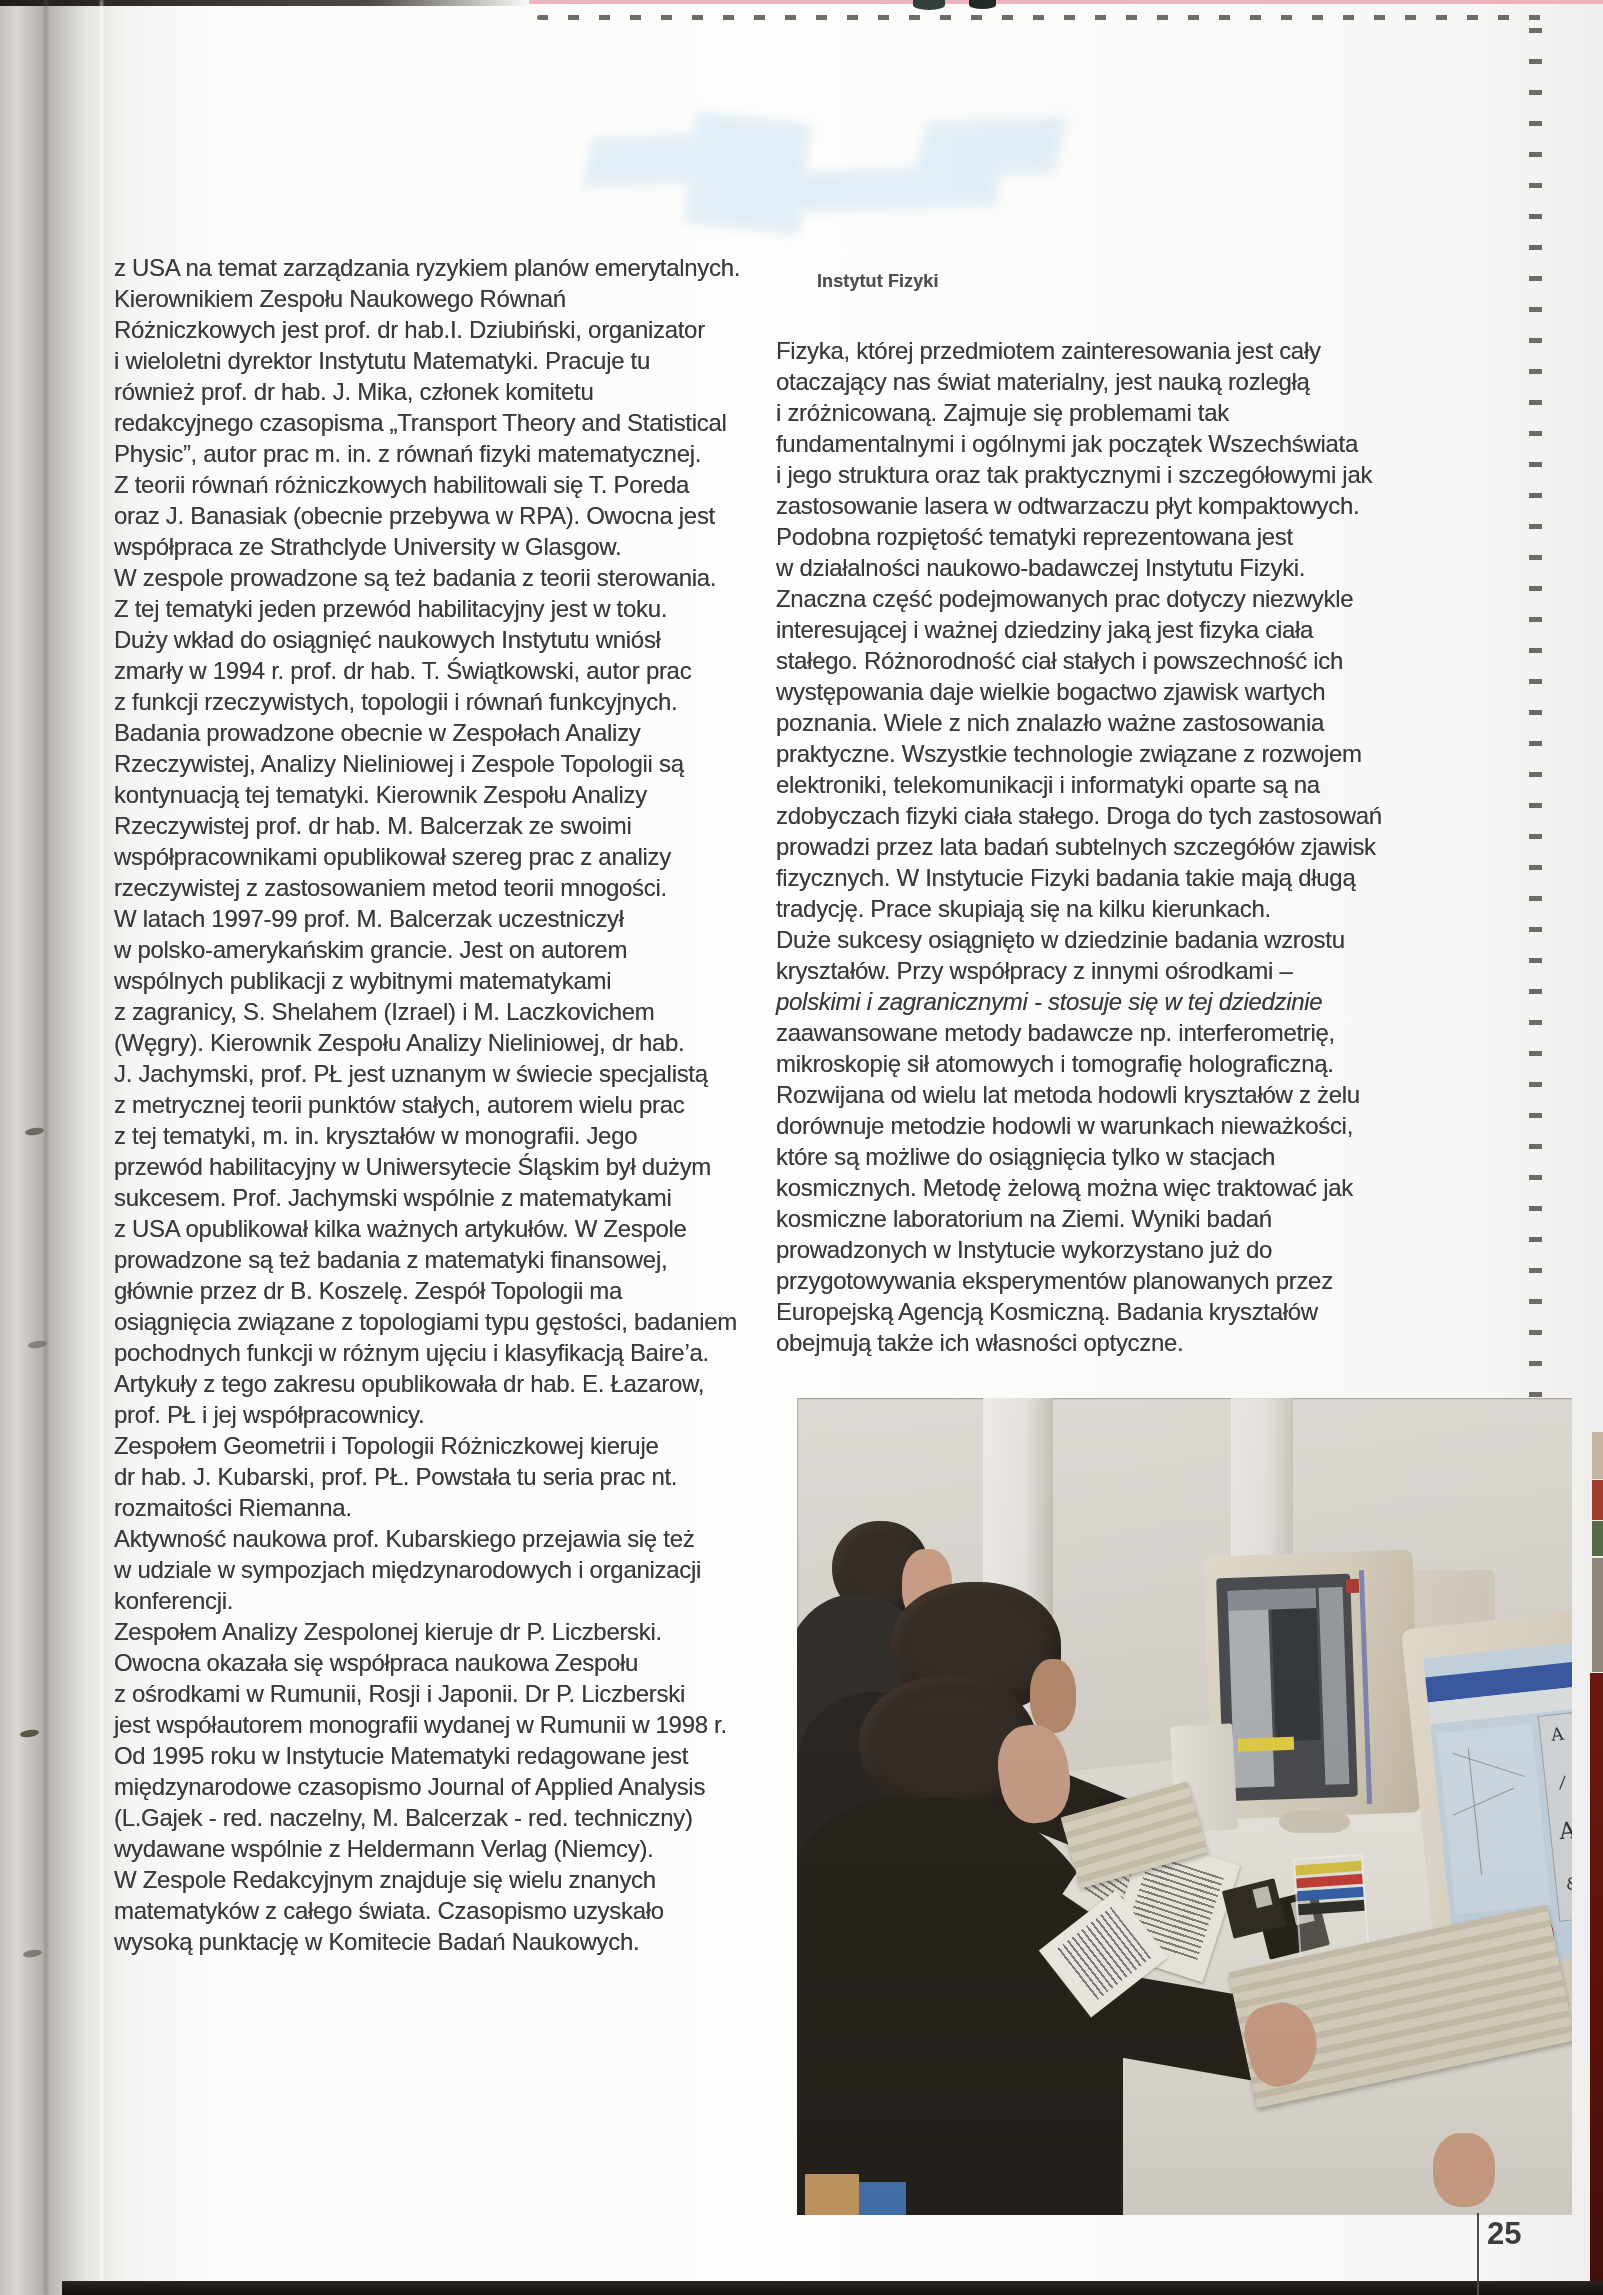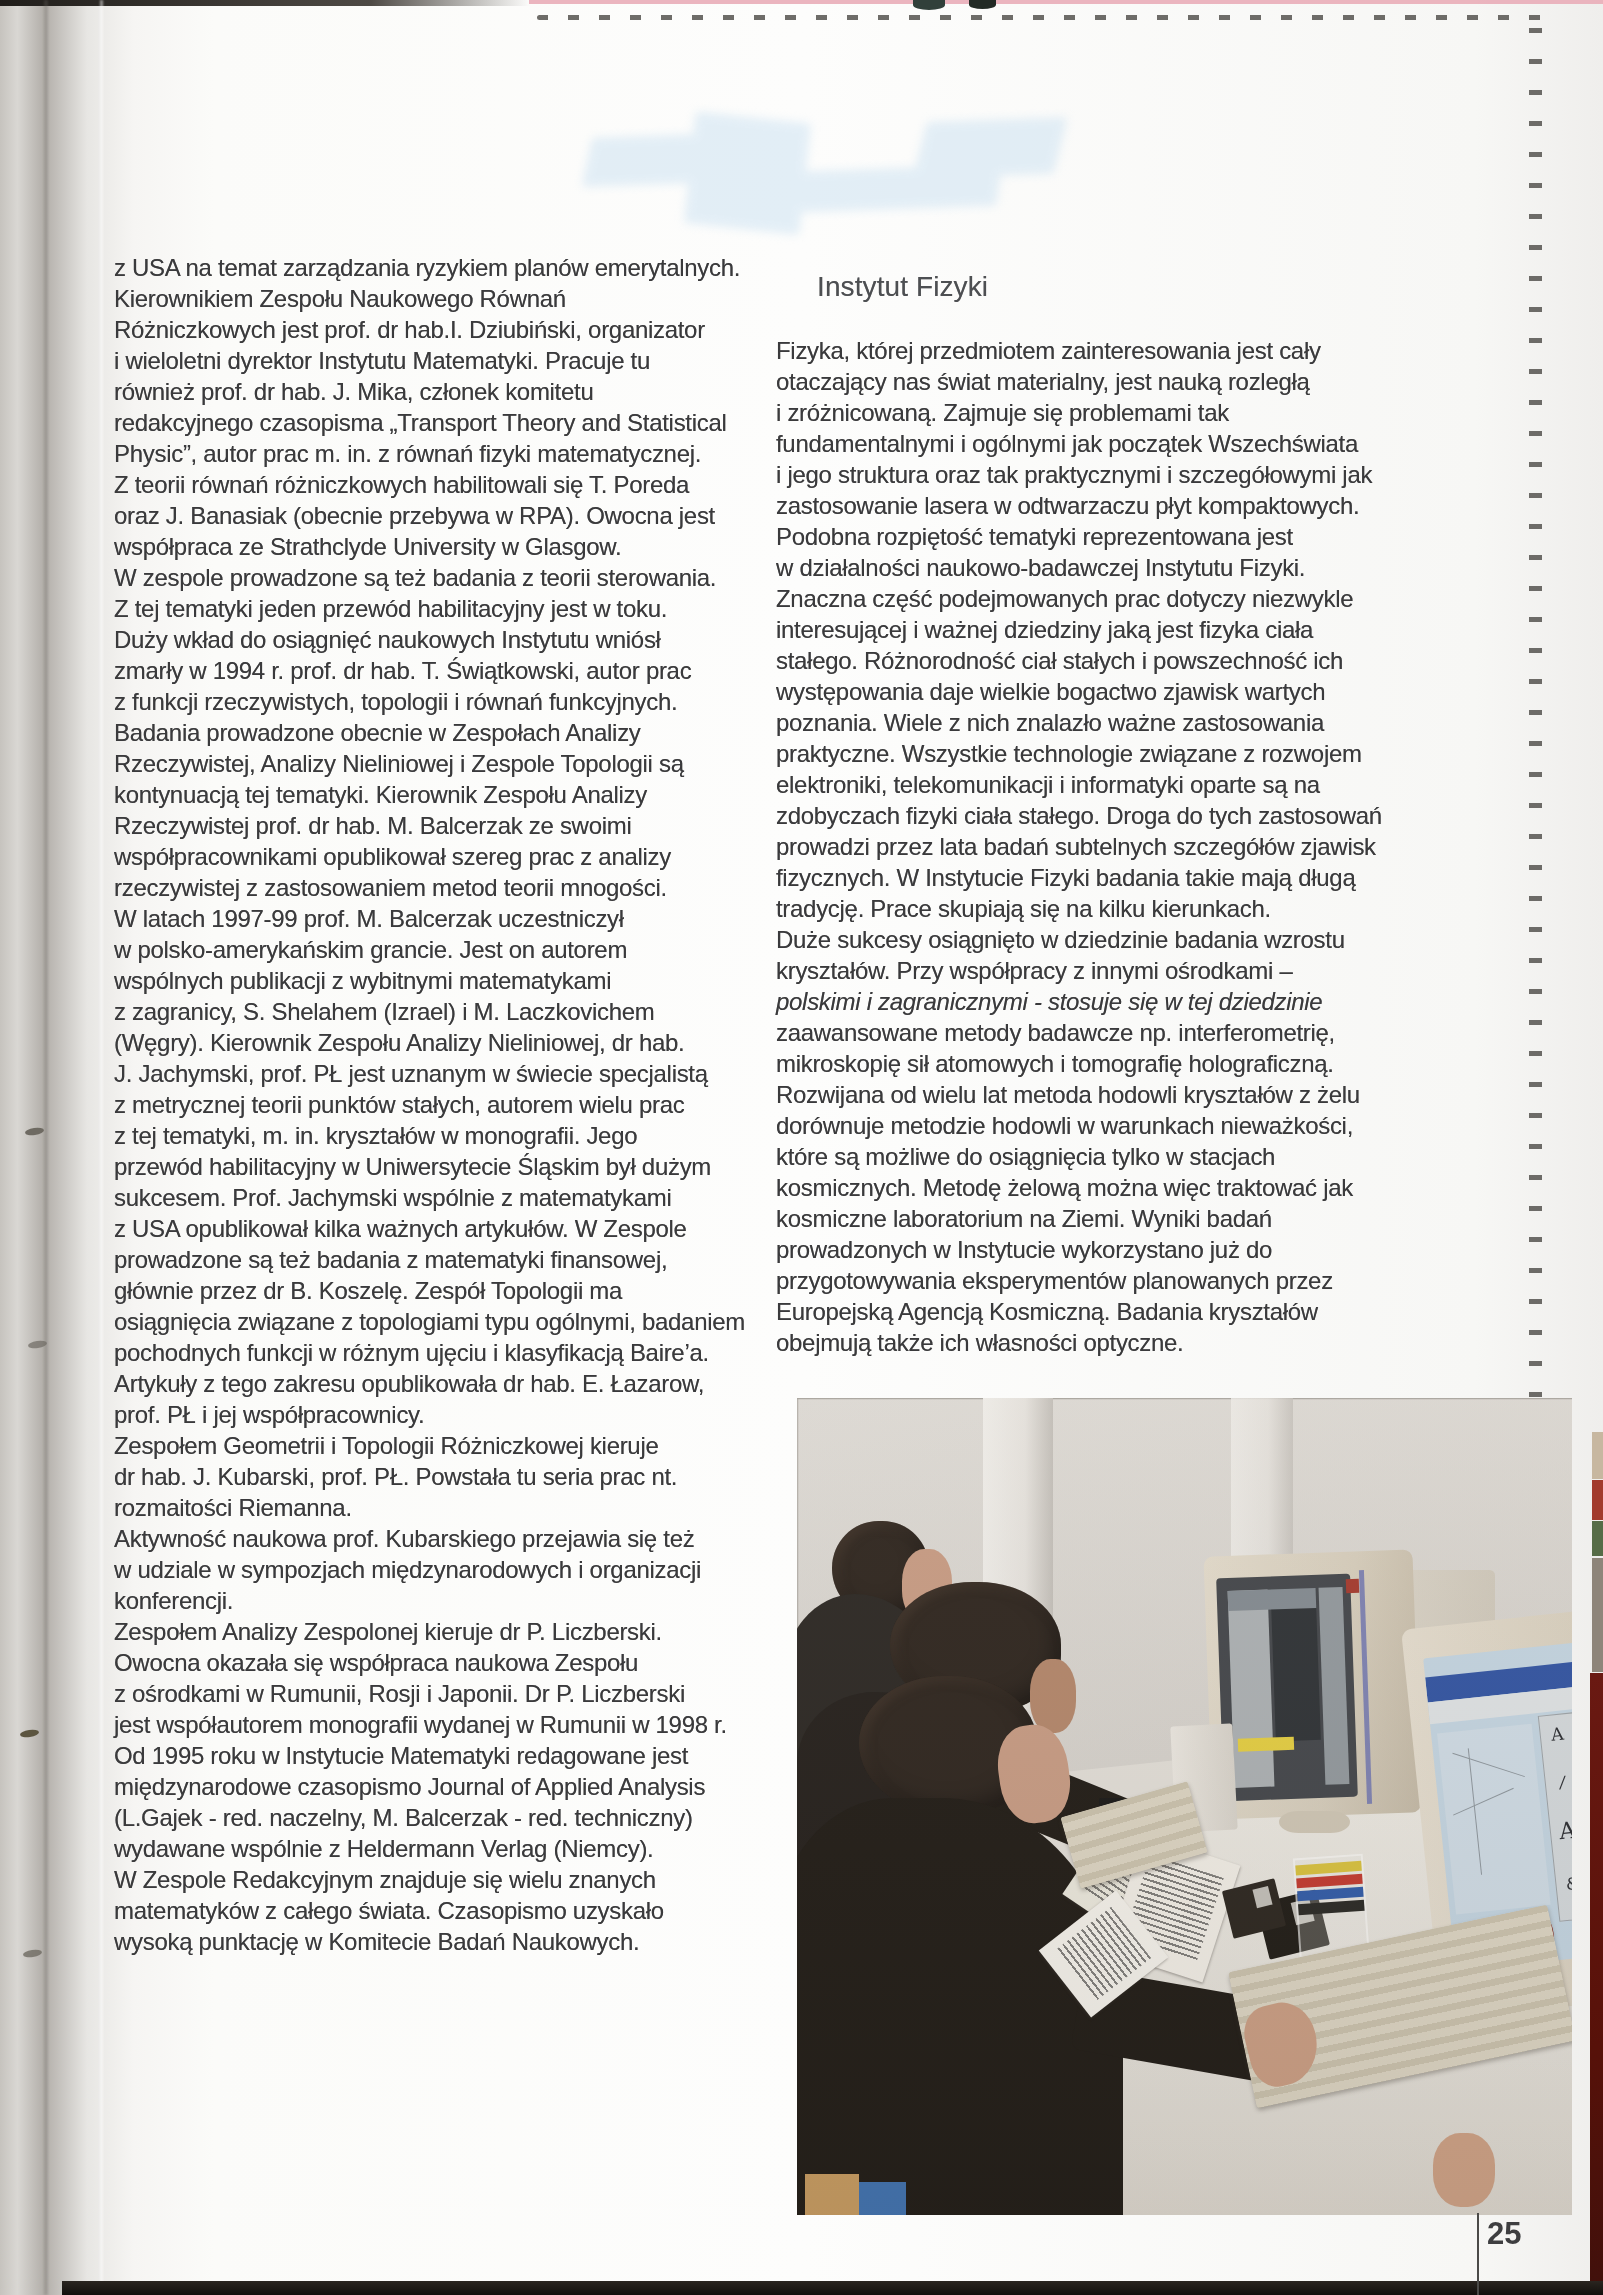--- a/index.html
+++ b/index.html
@@ -25,21 +25,21 @@
   .stitch{position:absolute;width:19px;height:6.7px;border-radius:50%;background:#6e6a62;transform:rotate(-8deg);}
   .edge-maroon{position:absolute;left:1590px;top:1673px;width:13.4px;height:623px;background:linear-gradient(180deg,#6a1912,#571109 60%,#40100b);}
   .edge-c{position:absolute;left:1592px;width:10.7px;}
   .bottom-bar{position:absolute;left:62px;top:2281px;width:1541px;height:14px;background:linear-gradient(180deg,#2a2520,#120f0c);}
   
   .tline{height:31px;line-height:31px;white-space:nowrap;font-size:24px;color:#3a3a3c;
     letter-spacing:-0.3px;text-shadow:0 0 0.5px rgba(45,45,45,.55);}
   .italic{font-style:italic;}
   .col-left{position:absolute;left:89px;top:252px;width:709px;margin-left:25px;}
   .col-right{position:absolute;left:776px;top:335px;width:763px;}
-  .heading{position:absolute;left:817px;top:271px;font-size:28px;font-weight:normal;color:#4d4f52;
+  .heading{position:absolute;left:817px;top:271px;font-size:18px;font-weight:bold;color:#4d4f52;
     letter-spacing:0.1px;text-shadow:0 0 0.5px rgba(60,60,60,.5);}
   .pagenum{position:absolute;left:1487px;top:2216px;font-size:31px;font-weight:bold;color:#3e3e40;}
   .pagenum-rule{position:absolute;left:1477px;top:2213px;width:2px;height:82px;background:#4b4a48;}
   
   .photo{position:absolute;left:797px;top:1398px;width:775px;height:817px;overflow:hidden;
     background:linear-gradient(168deg,#dedcd8 0%,#d6d3ce 45%,#ccc9c4 100%);
     box-shadow:inset 0 1.3px 0 #a8a5a0, inset 1.3px 0 0 #b5b2ad;}
   .photo *{position:absolute;}
   .pillar{background:linear-gradient(90deg,#f0efec,#e6e4e0 60%,#c2bfba);}
   .deskback{left:30%;top:44%;width:46%;height:12%;background:#e3e0da;transform:rotate(-6deg);}
@@ -142,21 +142,21 @@
     <div class="tline" data-name="text-line">z zagranicy, S. Shelahem (Izrael) i M. Laczkovichem</div>
     <div class="tline" data-name="text-line">(Węgry). Kierownik Zespołu Analizy Nieliniowej, dr hab.</div>
     <div class="tline" data-name="text-line">J. Jachymski, prof. PŁ jest uznanym w świecie specjalistą</div>
     <div class="tline" data-name="text-line">z metrycznej teorii punktów stałych, autorem wielu prac</div>
     <div class="tline" data-name="text-line">z tej tematyki, m. in. kryształów w monografii. Jego</div>
     <div class="tline" data-name="text-line">przewód habilitacyjny w Uniwersytecie Śląskim był dużym</div>
     <div class="tline" data-name="text-line">sukcesem. Prof. Jachymski wspólnie z matematykami</div>
     <div class="tline" data-name="text-line">z USA opublikował kilka ważnych artykułów. W Zespole</div>
     <div class="tline" data-name="text-line">prowadzone są też badania z matematyki finansowej,</div>
     <div class="tline" data-name="text-line">głównie przez dr B. Koszelę. Zespół Topologii ma</div>
-    <div class="tline" data-name="text-line">osiągnięcia związane z topologiami typu ogólnymi, badaniem</div>
+    <div class="tline" data-name="text-line">osiągnięcia związane z topologiami typu gęstości, badaniem</div>
     <div class="tline" data-name="text-line">pochodnych funkcji w różnym ujęciu i klasyfikacją Baire’a.</div>
     <div class="tline" data-name="text-line">Artykuły z tego zakresu opublikowała dr hab. E. Łazarow,</div>
     <div class="tline" data-name="text-line">prof. PŁ i jej współpracownicy.</div>
     <div class="tline" data-name="text-line">Zespołem Geometrii i Topologii Różniczkowej kieruje</div>
     <div class="tline" data-name="text-line">dr hab. J. Kubarski, prof. PŁ. Powstała tu seria prac nt.</div>
     <div class="tline" data-name="text-line">rozmaitości Riemanna.</div>
     <div class="tline" data-name="text-line">Aktywność naukowa prof. Kubarskiego przejawia się też</div>
     <div class="tline" data-name="text-line">w udziale w sympozjach międzynarodowych i organizacji</div>
     <div class="tline" data-name="text-line">konferencji.</div>
     <div class="tline" data-name="text-line">Zespołem Analizy Zespolonej kieruje dr P. Liczberski.</div>

